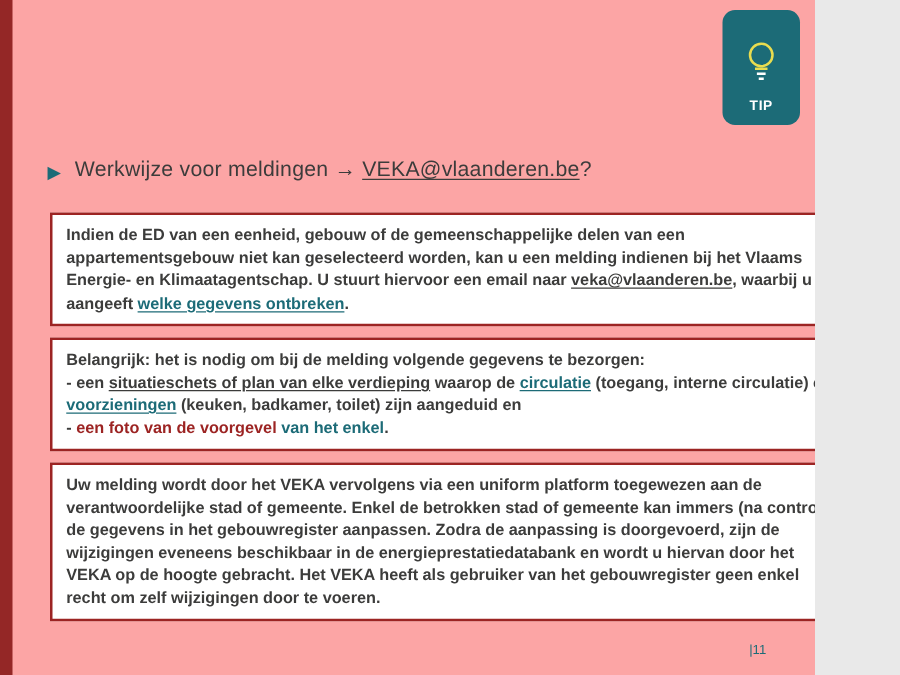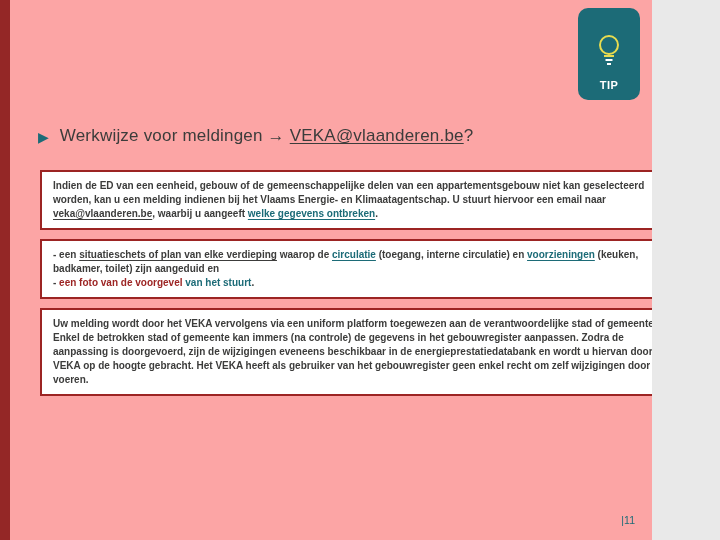--- a/index.html
+++ b/index.html
@@ -15,29 +15,29 @@
   }
   .tip-bulb{margin-bottom:6px;}
   .tip-label{color:#ffffff;font-weight:700;font-size:11px;letter-spacing:.5px;}
   .title-row{position:absolute;left:38px;top:126px;display:flex;align-items:center;gap:11px;}
   .title-arrow{color:#1c6b77;font-size:14px;line-height:1;transform:translateY(1px);}
   .title-text{margin:0;font-size:17px;font-weight:500;color:#3c3c3b;letter-spacing:.2px;}
   .title-link{color:#3c3c3b;text-decoration:underline;text-underline-offset:2px;cursor:pointer;}
   .boxes{position:absolute;left:40px;top:170px;width:646px;}
   .box{
     border:2px solid #9c2423;padding:7px 11px;margin-bottom:9px;box-sizing:border-box;
-    font-size:10px;font-weight:700;line-height:1.4;color:#3c3c3b;background:#ffffff;
+    font-size:13px;font-weight:700;line-height:1.4;color:#3c3c3b;background:#ffffff;
   }
   .box p{margin:0;}
   .u-dark{text-decoration:underline;text-underline-offset:2px;}
   .u-teal{color:#1c6b77;text-decoration:underline;text-underline-offset:2px;}
   .t-maroon{color:#9c2423;text-align:right;}
   .t-teal{color:#1c6b77;}
   .email-link{color:#3c3c3b;text-decoration:underline;text-underline-offset:2px;cursor:pointer;}
-  .page-number{position:absolute;right:17px;bottom:14px;color:#1c6b77;font-size:10.5px;font-weight:500;}
+  .page-number{position:absolute;right:39px;bottom:14px;color:#1c6b77;font-size:10.5px;font-weight:500;}
 </style>
 </head>
 <body>
 
 <div class="slide">
 
   <div class="left-bar"></div>
 
   <div class="tip-badge">
     <span class="tip-bulb">
@@ -56,22 +56,23 @@
     <h1 class="title-text"><span>Werkwijze voor meldingen → </span><a class="title-link">VEKA@vlaanderen.be</a><span>?</span></h1>
   </div>
 
   <div class="boxes">
 
     <div class="box">
       <p><span>Indien de ED van een eenheid, gebouw of de gemeenschappelijke delen van een appartementsgebouw niet kan geselecteerd worden, kan u een melding indienen bij het Vlaams Energie- en Klimaatagentschap. U stuurt hiervoor een email naar </span><a class="email-link">veka@vlaanderen.be</a><span>, waarbij u aangeeft </span><span class="u-teal">welke gegevens ontbreken</span><span>.</span></p>
     </div>
 
     <div class="box">
+      <p>Belangrijk: het is nodig om bij de melding volgende gegevens te bezorgen:</p>
       <p><span>- een </span><span class="u-dark">situatieschets of plan van elke verdieping</span><span> waarop de </span><span class="u-teal">circulatie</span><span> (toegang, interne circulatie) en </span><span class="u-teal">voorzieningen</span><span> (keuken, badkamer, toilet) zijn aangeduid en</span></p>
-      <p><span>- </span><span class="t-maroon">een foto van de voorgevel</span><span class="t-teal"> van het stuurt</span><span>.</span></p>
+      <p><span>- </span><span class="t-maroon">een foto van de voorgevel</span><span class="t-teal"> van het enkel</span><span>.</span></p>
     </div>
 
     <div class="box">
       <p>Uw melding wordt door het VEKA vervolgens via een uniform platform toegewezen aan de verantwoordelijke stad of gemeente. Enkel de betrokken stad of gemeente kan immers (na controle) de gegevens in het gebouwregister aanpassen. Zodra de aanpassing is doorgevoerd, zijn de wijzigingen eveneens beschikbaar in de energieprestatiedatabank en wordt u hiervan door het VEKA op de hoogte gebracht. Het VEKA heeft als gebruiker van het gebouwregister geen enkel recht om zelf wijzigingen door te voeren.</p>
     </div>
 
   </div>
 
   <div class="page-number">|11</div>
 

